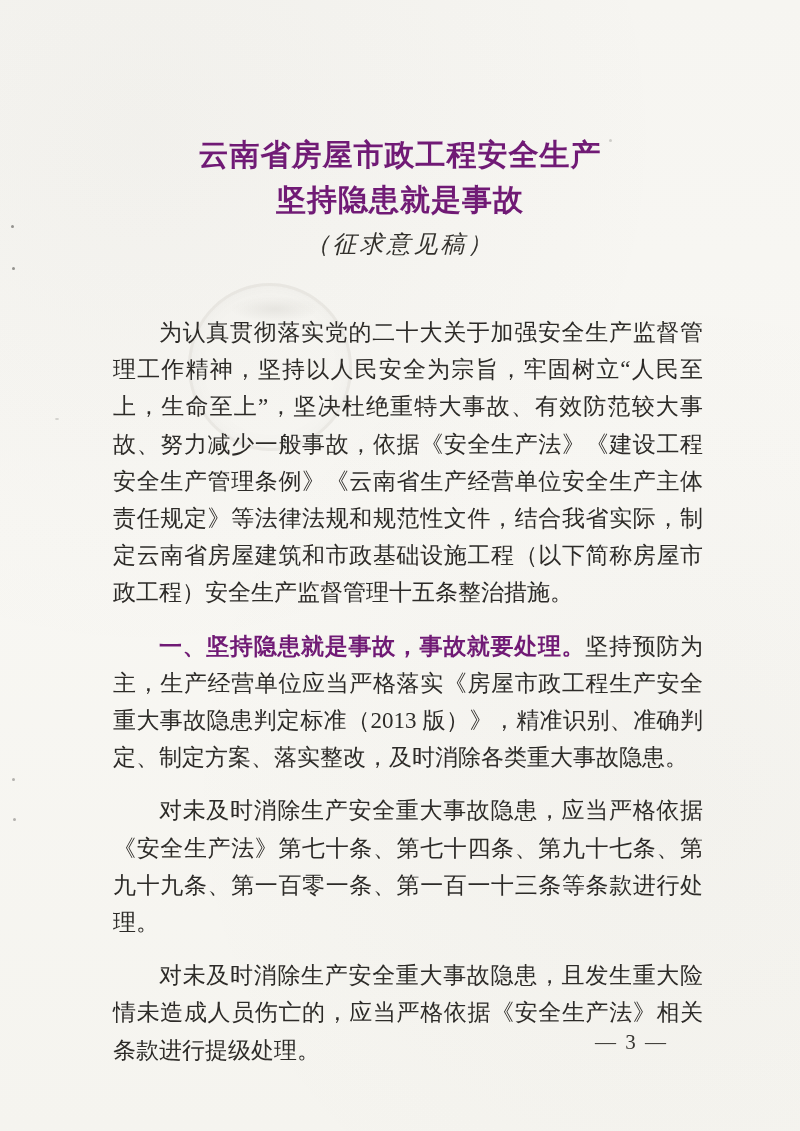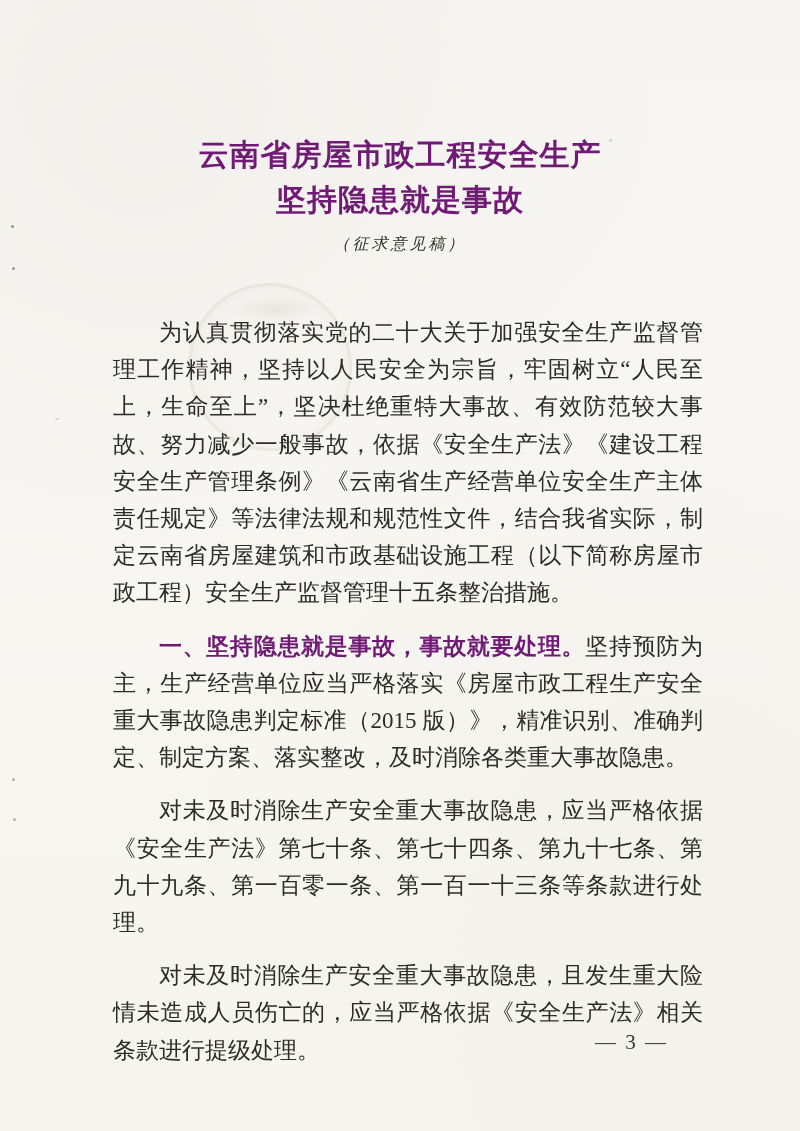--- a/index.html
+++ b/index.html
@@ -36,21 +36,21 @@
   .doc-title .title-line {
     line-height: 45px;
   }
   .doc-subtitle {
     position: absolute;
     top: 230px;
     left: 0;
     width: 100%;
     text-align: center;
     color: #33312d;
-    font-size: 16px;
+    font-size: 24px;
     font-style: italic;
     letter-spacing: 3px;
     line-height: 28px;
   }
   .doc-body {
     position: absolute;
     top: 298px;
     left: 97px;
     width: 622px;
     color: #2d2b28;
@@ -123,18 +123,18 @@
 
 <div class="doc-title">
   <div class="title-line">云南省房屋市政工程安全生产</div>
   <div class="title-line">坚持隐患就是事故</div>
 </div>
 
 <div class="doc-subtitle">（征求意见稿）</div>
 
 <div class="doc-body">
   <p><span>为认真贯彻落实党的二十大关于加强安全生产监督管理工作精神，坚持以人民安全为宗旨，牢固树立“人民至上，生命至上”，坚决杜绝重特大事故、有效防范较大事故、努力减少一般事故，依据《安全生产法》《建设工程安全生产管理条例》《云南省生产经营单位安全生产主体责任规定》等法律法规和规范性文件，结合我省实际，制定云南省房屋建筑和市政基础设施工程（以下简称房屋市政工程）安全生产监督管理十五条整治措施。</span></p>
-  <p><span class="hei-bold">一、坚持隐患就是事故，事故就要处理。</span><span>坚持预防为主，生产经营单位应当严格落实《房屋市政工程生产安全重大事故隐患判定标准（2015 版）》，精准识别、准确判定、制定方案、落实整改，及时消除各类重大事故隐患。</span></p>
+  <p><span class="hei-bold">一、坚持隐患就是事故，事故就要处理。</span><span>坚持预防为主，生产经营单位应当严格落实《房屋市政工程生产安全重大事故隐患判定标准（2013 版）》，精准识别、准确判定、制定方案、落实整改，及时消除各类重大事故隐患。</span></p>
   <p><span>对未及时消除生产安全重大事故隐患，应当严格依据《安全生产法》第七十条、第七十四条、第九十七条、第九十九条、第一百零一条、第一百一十三条等条款进行处理。</span></p>
   <p><span>对未及时消除生产安全重大事故隐患，且发生重大险情未造成人员伤亡的，应当严格依据《安全生产法》相关条款进行提级处理。</span></p>
 </div>
 
 <div class="page-number">— 3 —</div>
 
 </body></html>

